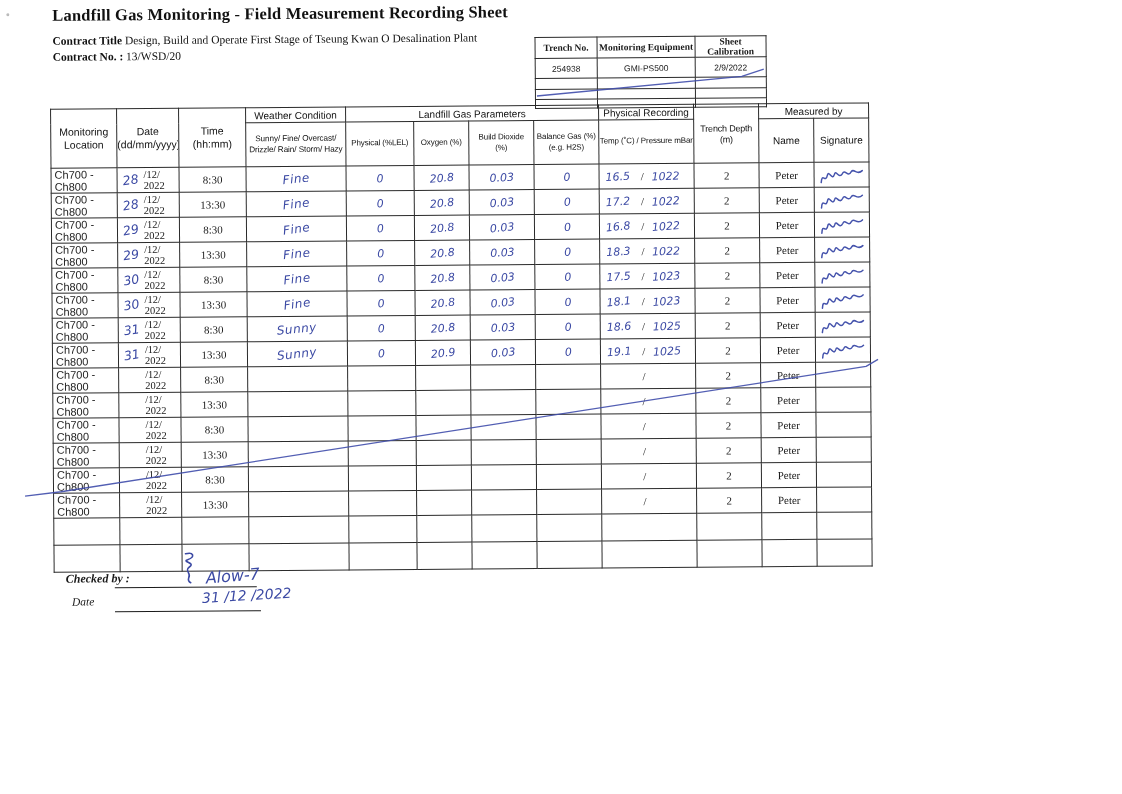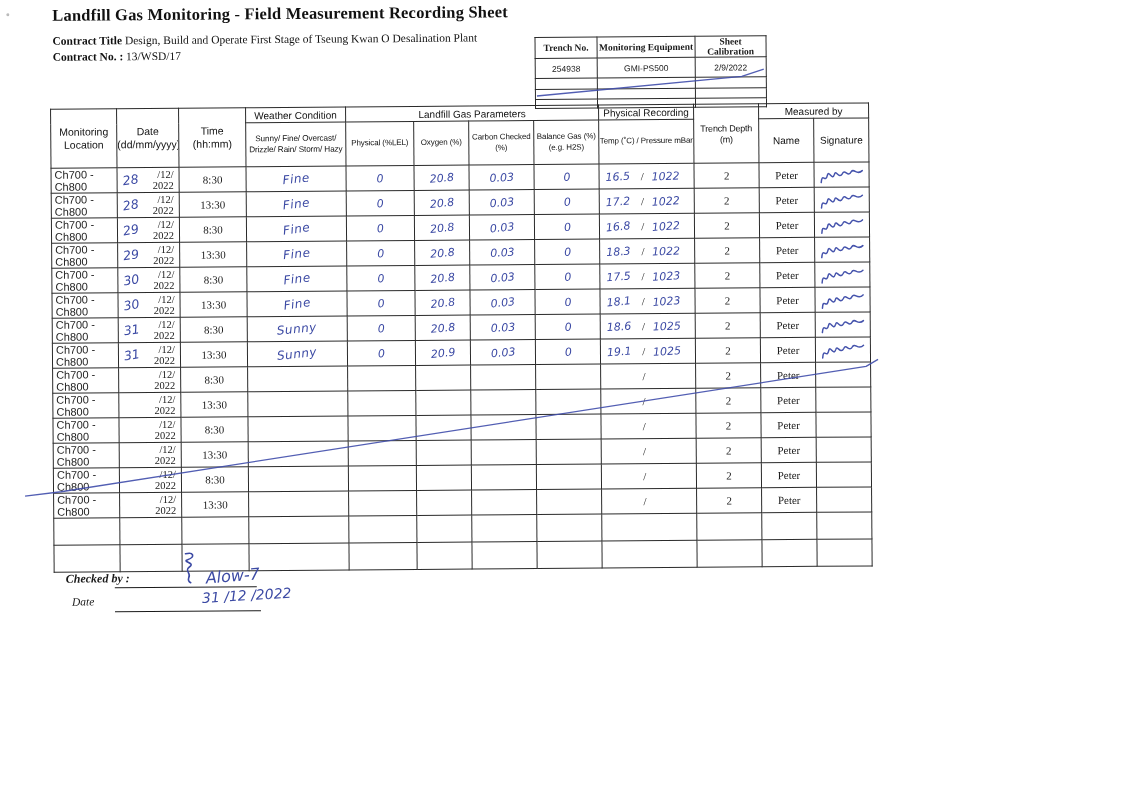--- a/index.html
+++ b/index.html
@@ -32,21 +32,21 @@
   .main .h2 th{height:43px;font-size:10px;}
   .main th .two{white-space:pre-line;line-height:1.25;display:block;font-size:10.5px;}
   .main th .sub{white-space:pre-line;line-height:1.3;display:block;font-size:8px;letter-spacing:-.1px;}
   .main th .subw{font-size:8.2px;}
   .main th .tdep{font-size:9px;letter-spacing:-.2px;}
   .main td{text-align:center;vertical-align:middle;font-size:11px;}
   .loc{font:8px "Liberation Sans",sans-serif;text-align:left !important;padding-left:3px !important;
        color:#222;}
   .dcell{display:flex;align-items:center;height:100%;}
   .dcell .day{width:26px;text-align:center;}
-  .dcell .pdate{flex:1;text-align:right;padding-right:5px;font:10.5px "Liberation Serif",serif;}
+  .dcell .pdate{flex:1;text-align:left;padding-right:14px;font:10.5px "Liberation Serif",serif;}
   .tcell,.ncell,.trcell{font:11px "Liberation Serif",serif;}
   .tpcell{display:flex;align-items:center;height:100%;}
   .tpcell .t{width:38%;text-align:center;}
   .tpcell .sl{width:14px;text-align:center;font:11px "Liberation Serif",serif;color:#222;}
   .tpcell .p{flex:1;text-align:left;padding-left:2px;}
 
   .hw{font-family:"DejaVu Sans",sans-serif;font-style:italic;color:#3c4aa4;display:inline-block;
       line-height:1;}
   .hw.day{font-size:12.5px;}
   .hw.weather{font-size:12px;letter-spacing:.5px;}
@@ -74,21 +74,21 @@
 
   <div class="speck"></div>
 
   <h1 class="title">Landfill Gas Monitoring - Field Measurement Recording Sheet</h1>
   <div class="cline c1">
     <span class="lab">Contract Title</span>
     <span>Design, Build and Operate First Stage of Tseung Kwan O Desalination Plant</span>
   </div>
   <div class="cline c2">
     <span class="lab">Contract No. :</span>
-    <span>13/WSD/17</span>
+    <span>13/WSD/20</span>
   </div>
 
   <table class="equip">
     <colgroup>
           <col style="width:62px">
           <col style="width:98px">
           <col style="width:71px">
         </colgroup>
     <tbody>
           <tr>
@@ -159,21 +159,21 @@
               <span class="sub subw">Sunny/ Fine/ Overcast/
 Drizzle/ Rain/ Storm/ Hazy</span>
             </th>
         <th>
               <span class="sub">Physical (%LEL)</span>
             </th>
         <th>
               <span class="sub">Oxygen (%)</span>
             </th>
         <th>
-              <span class="sub">Carbon Checked
+              <span class="sub">Build Dioxide
 (%)</span>
             </th>
         <th>
               <span class="sub">Balance Gas (%)
 (e.g. H2S)</span>
             </th>
         <th>
               <span class="sub">Temp (˚C) / Pressure mBar</span>
             </th>
         <th>Name</th>

